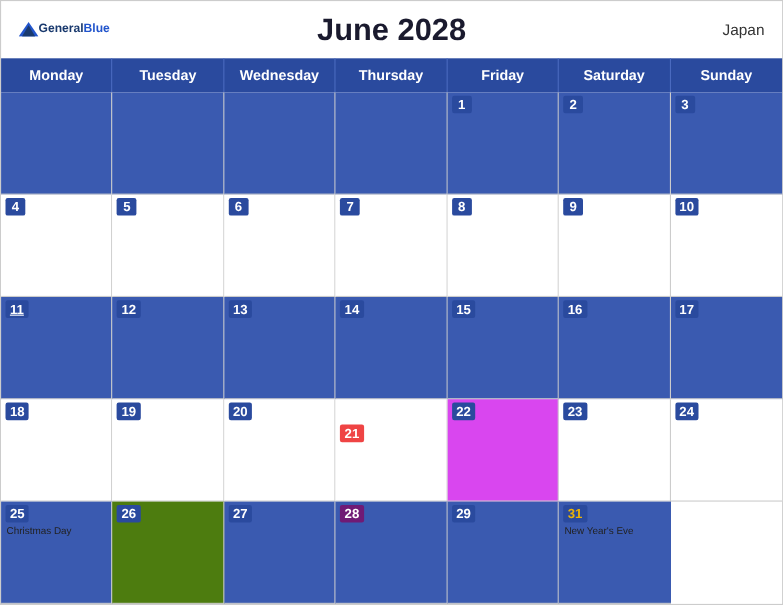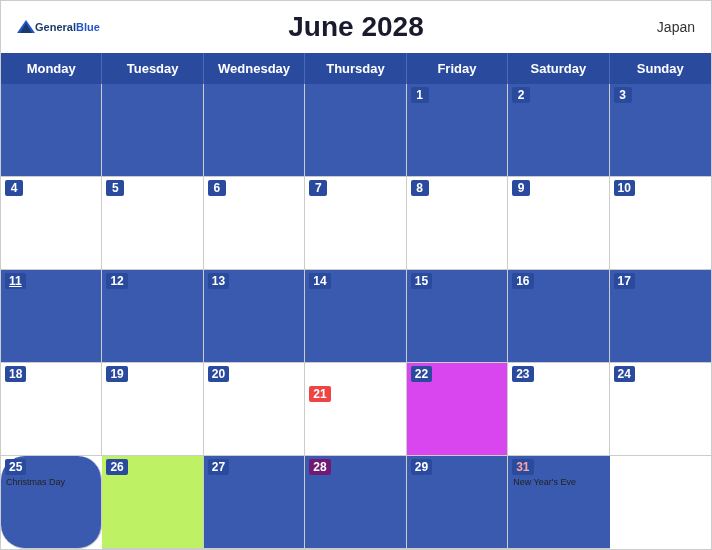--- a/index.html
+++ b/index.html
@@ -195,34 +195,34 @@
       </div>
       <div class="day-cell" style="background-color: #d946ef; border-right: 1px solid rgb(204, 204, 204); border-bottom: 1px solid rgb(204, 204, 204); position: relative; min-height: 70px; padding: 3px 5px;">
         <span style="position: absolute; top: 3px; left: 4px; font-size: 12px; font-weight: bold; color: rgb(255, 255, 255); background: rgb(42, 74, 158); padding: 1px 4px; border-radius: 2px; min-width: 18px; text-align: center; display: inline-block;">22</span>
       </div>
       <div class="day-cell" style="background-color: rgb(255, 255, 255); border-right: 1px solid rgb(204, 204, 204); border-bottom: 1px solid rgb(204, 204, 204); position: relative; min-height: 70px; padding: 3px 5px;">
         <span style="position: absolute; top: 3px; left: 4px; font-size: 12px; font-weight: bold; color: rgb(255, 255, 255); background: rgb(42, 74, 158); padding: 1px 4px; border-radius: 2px; min-width: 18px; text-align: center; display: inline-block;">23</span>
       </div>
       <div class="day-cell" style="background-color: rgb(255, 255, 255); border-right: none; border-bottom: 1px solid rgb(204, 204, 204); position: relative; min-height: 70px; padding: 3px 5px;">
         <span style="position: absolute; top: 3px; left: 4px; font-size: 12px; font-weight: bold; color: rgb(255, 255, 255); background: rgb(42, 74, 158); padding: 1px 4px; border-radius: 2px; min-width: 18px; text-align: center; display: inline-block;">24</span>
       </div>
-      <div class="day-cell" style="background-color: rgb(58, 90, 176); border-right: 1px solid rgb(204, 204, 204); border-bottom: 1px solid rgb(204, 204, 204); position: relative; min-height: 70px; padding: 3px 5px; border-radius: 24px;">
+      <div class="day-cell" style="background-color: rgb(58, 90, 176); border-right: 1px solid rgb(204, 204, 204); border-bottom: 1px solid rgb(204, 204, 204); position: relative; min-height: 70px; padding: 3px 5px;">
         <span style="position: absolute; top: 3px; left: 4px; font-size: 12px; font-weight: bold; color: rgb(255, 255, 255); background: rgb(42, 74, 158); padding: 1px 4px; border-radius: 2px; min-width: 18px; text-align: center; display: inline-block;">25</span>
         <span style="display: block; font-size: 9px; color: rgb(34, 34, 34); margin-top: 18px; line-height: 1.2;">Christmas Day</span>
       </div>
-      <div class="day-cell" style="background-color: #bef264; border-right: 1px solid rgb(204, 204, 204); border-bottom: 1px solid rgb(204, 204, 204); position: relative; min-height: 70px; padding: 18px 5px;">
+      <div class="day-cell" style="background-color: #4d7c0f; border-right: 1px solid rgb(204, 204, 204); border-bottom: 1px solid rgb(204, 204, 204); position: relative; min-height: 70px; padding: 18px 5px;">
         <span style="position: absolute; top: 3px; left: 4px; font-size: 12px; font-weight: bold; color: rgb(255, 255, 255); background: rgb(42, 74, 158); padding: 1px 4px; border-radius: 2px; min-width: 18px; text-align: center; display: inline-block;">26</span>
       </div>
       <div class="day-cell" style="background-color: rgb(58, 90, 176); border-right: 1px solid rgb(204, 204, 204); border-bottom: 1px solid rgb(204, 204, 204); position: relative; min-height: 70px; padding: 3px 5px;">
         <span style="position: absolute; top: 3px; left: 4px; font-size: 12px; font-weight: bold; color: rgb(255, 255, 255); background: rgb(42, 74, 158); padding: 1px 4px; border-radius: 2px; min-width: 18px; text-align: center; display: inline-block;">27</span>
       </div>
       <div class="day-cell" style="background-color: rgb(58, 90, 176); border-right: 1px solid rgb(204, 204, 204); border-bottom: 1px solid rgb(204, 204, 204); position: relative; min-height: 70px; padding: 3px 5px;">
         <span style="position: absolute; top: 3px; left: 4px; font-size: 12px; font-weight: bold; color: rgb(255, 255, 255); background: #701a75; padding: 1px 4px; border-radius: 2px; min-width: 18px; text-align: center; display: inline-block;">28</span>
       </div>
       <div class="day-cell" style="background-color: rgb(58, 90, 176); border-right: 1px solid rgb(204, 204, 204); border-bottom: 1px solid rgb(204, 204, 204); position: relative; min-height: 70px; padding: 3px 5px;">
         <span style="position: absolute; top: 3px; left: 4px; font-size: 12px; font-weight: bold; color: rgb(255, 255, 255); background: rgb(42, 74, 158); padding: 1px 4px; border-radius: 2px; min-width: 18px; text-align: center; display: inline-block;">29</span>
       </div>
       <div class="day-cell" style="background-color: rgb(58, 90, 176); border-right: none; border-bottom: 1px solid rgb(204, 204, 204); position: relative; min-height: 70px; padding: 3px 5px;">
-        <span style="position: absolute; top: 3px; left: 4px; font-size: 12px; font-weight: bold; color: #fca5a5; background: rgb(42, 74, 158); padding: 1px 4px; border-radius: 2px; min-width: 18px; text-align: center; display: inline-block;">31</span>
+        <span style="position: absolute; top: 3px; left: 4px; font-size: 12px; font-weight: bold; color: #eab308; background: rgb(42, 74, 158); padding: 1px 4px; border-radius: 2px; min-width: 18px; text-align: center; display: inline-block;">31</span>
         <span style="display: block; font-size: 9px; color: rgb(34, 34, 34); margin-top: 18px; line-height: 1.2;">New Year's Eve</span>
       </div>
     </div>
 </div>
 
 </body></html>

